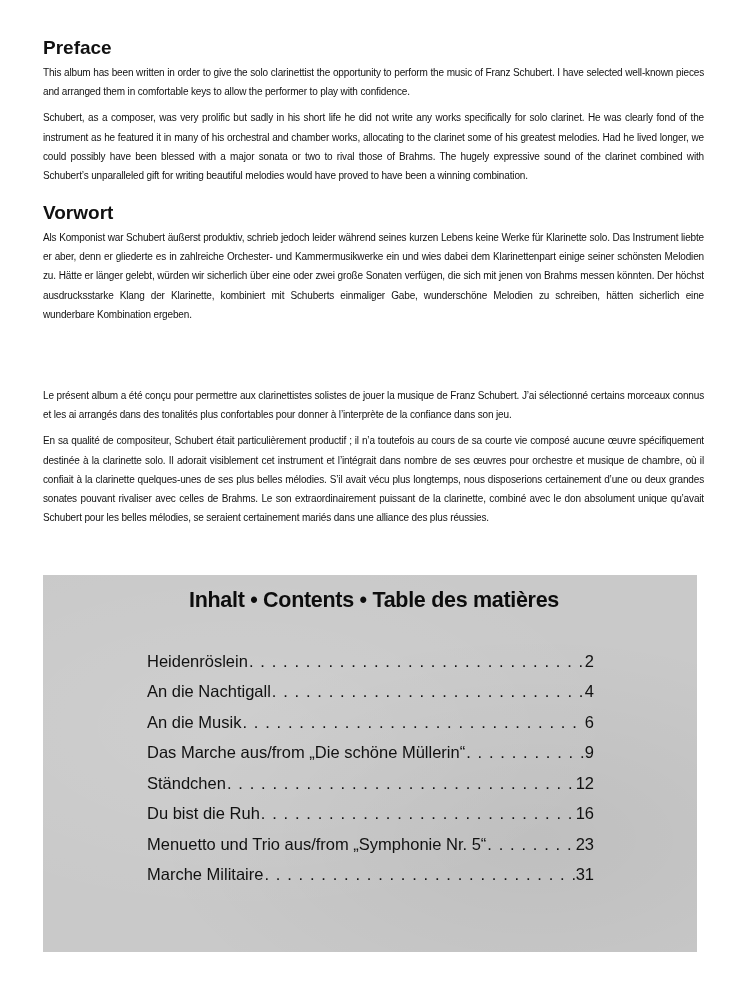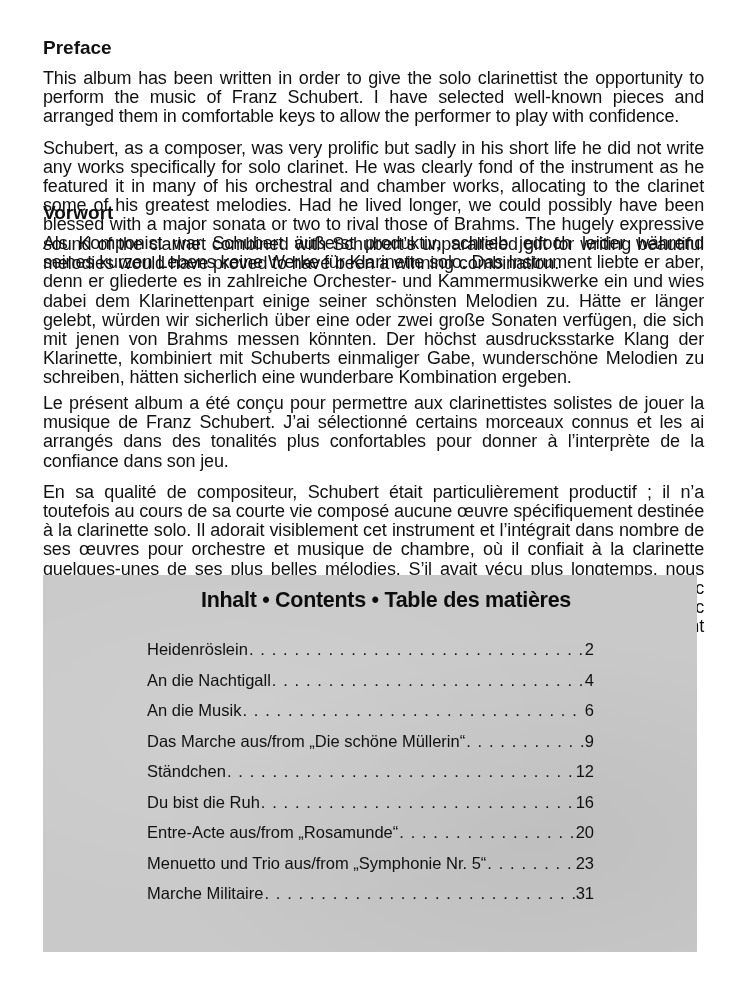--- a/index.html
+++ b/index.html
@@ -18,22 +18,22 @@
     width: 661px;
   }
   .section h2 {
     margin: 0 0 6px 0;
     font-size: 19px;
     font-weight: bold;
     line-height: 18px;
     color: #111;
   }
   .section p {
-    margin: 12px 0 7px 0;
-    font-size: 18px;
+    margin: 4px 0 7px 0;
+    font-size: 10px;
     line-height: 19.2px;
     text-align: justify;
     letter-spacing: -0.15px;
   }
   #sec-en { top: 39px; }
   #sec-de { top: 204px; }
   #sec-fr { top: 382px; }
 
   .toc-box {
     position: absolute;
@@ -41,41 +41,41 @@
     top: 575px;
     width: 654px;
     height: 377px;
     background:
       radial-gradient(ellipse at 30% 40%, rgba(255,255,255,0.10), rgba(255,255,255,0) 60%),
       radial-gradient(ellipse at 75% 70%, rgba(0,0,0,0.05), rgba(0,0,0,0) 55%),
       #c9c9c9;
   }
   .toc-title {
     position: absolute;
-    left: 16px;
+    left: 4px;
     width: 100%;
     top: 13px;
     text-align: center;
     font-size: 21.5px;
     font-weight: bold;
     letter-spacing: -0.3px;
     color: #0d0d0d;
   }
   .toc-list {
     position: absolute;
     left: 104px;
     width: 447px;
     top: 65px;
     margin: 0;
     padding: 0;
     list-style: none;
   }
   .toc-item {
     display: flex;
-    align-items: flex-start;
+    align-items: flex-end;
     height: 30.5px;
     font-size: 16.5px;
     color: #111;
     white-space: nowrap;
   }
   .toc-item .t { flex: 0 0 auto; }
   .toc-item .leader {
     flex: 1 1 auto;
     overflow: hidden;
     margin: 0 1px;
@@ -134,25 +134,20 @@
       <span class="t">Ständchen</span>
       <span class="leader"></span>
       <span class="pg">12</span>
     </li>
     <li class="toc-item">
       <span class="t">Du bist die Ruh</span>
       <span class="leader"></span>
       <span class="pg">16</span>
     </li>
     <li class="toc-item">
-      <span class="t">Entre-Acte aus/from „Rosamunde“</span>
-      <span class="leader"></span>
-      <span class="pg">20</span>
-    </li>
-    <li class="toc-item">
       <span class="t">Menuetto und Trio aus/from „Symphonie Nr. 5“</span>
       <span class="leader"></span>
       <span class="pg">23</span>
     </li>
     <li class="toc-item">
       <span class="t">Marche Militaire</span>
       <span class="leader"></span>
       <span class="pg">31</span>
     </li>
   </ul>

